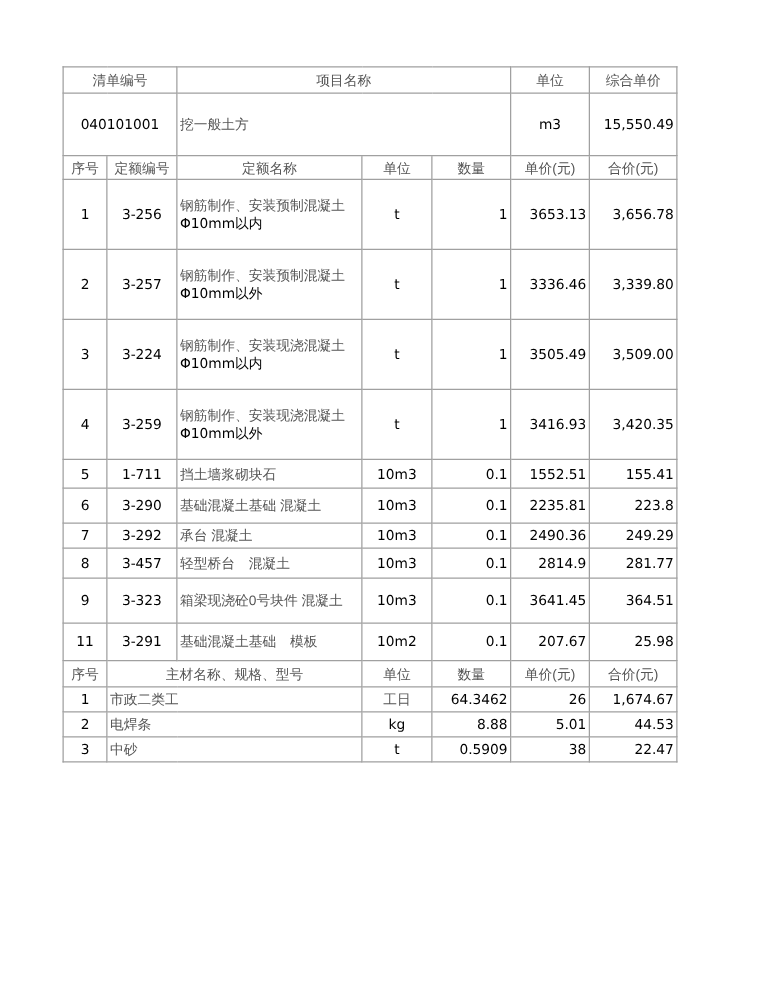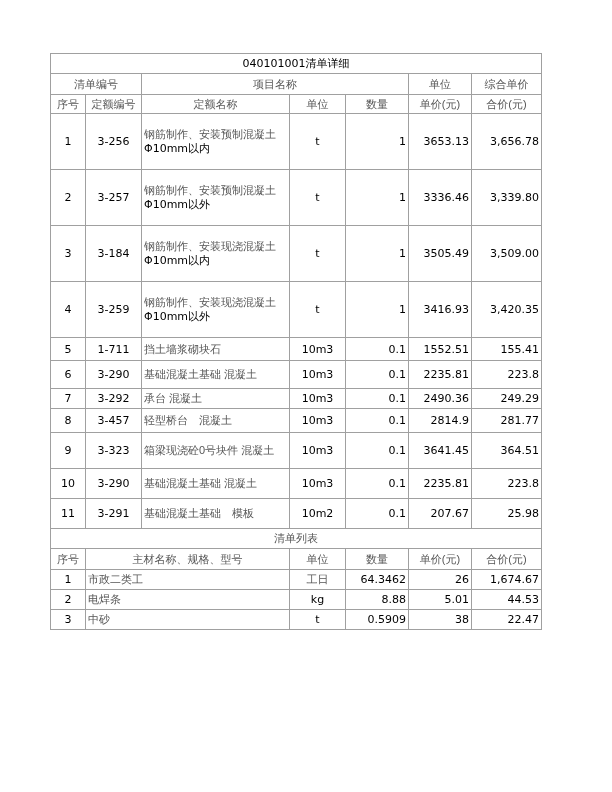--- a/index.html
+++ b/index.html
@@ -19,28 +19,31 @@
   <colgroup>
     <col style="width:35px">
       <col style="width:56px">
       <col style="width:148px">
       <col style="width:56px">
       <col style="width:63px">
       <col style="width:63px">
       <col style="width:70px">
   </colgroup>
   <tbody>
-      <tr style="height:20px">
-    <td colspan="7" class="c"><span>040101001清单详细</span></td>
-  </tr>
   <tr style="height:21px">
     <td colspan="2" class="c cn">清单编号</td>
     <td colspan="3" class="c cn">项目名称</td>
     <td class="c cn">单位</td>
     <td class="c cn">综合单价</td>
+  </tr>
+  <tr style="height:50px">
+    <td colspan="2" class="c">040101001</td>
+    <td colspan="3" class="l cn">挖一般土方</td>
+    <td class="c">m3</td>
+    <td class="r">15,550.49</td>
   </tr>
   <tr style="height:19px">
     <td class="c cn">序号</td>
     <td class="c cn">定额编号</td>
     <td class="c cn">定额名称</td>
     <td class="c cn">单位</td>
     <td class="c cn">数量</td>
     <td class="c cn">单价(元)</td>
     <td class="c cn">合价(元)</td>
   </tr>
@@ -58,21 +61,21 @@
     <td class="c">2</td>
     <td class="c">3-257</td>
     <td class="l name"><span class="cn">钢筋制作、安装预制混凝土</span><br><span>Φ10mm以外</span></td>
     <td class="c">t</td>
     <td class="r">1</td>
     <td class="r">3336.46</td>
     <td class="r">3,339.80</td>
   </tr>
   <tr style="height:56px">
     <td class="c">3</td>
-    <td class="c">3-184</td>
+    <td class="c">3-224</td>
     <td class="l name"><span class="cn">钢筋制作、安装现浇混凝土</span><br><span>Φ10mm以内</span></td>
     <td class="c">t</td>
     <td class="r">1</td>
     <td class="r">3505.49</td>
     <td class="r">3,509.00</td>
   </tr>
   <tr style="height:56px">
     <td class="c">4</td>
     <td class="c">3-259</td>
     <td class="l name"><span class="cn">钢筋制作、安装现浇混凝土</span><br><span>Φ10mm以外</span></td>
@@ -121,41 +124,29 @@
   <tr style="height:36px">
     <td class="c">9</td>
     <td class="c">3-323</td>
     <td class="l cn">箱梁现浇砼0号块件 混凝土</td>
     <td class="c">10m3</td>
     <td class="r">0.1</td>
     <td class="r">3641.45</td>
     <td class="r">364.51</td>
   </tr>
   <tr style="height:30px">
-    <td class="c">10</td>
-    <td class="c">3-290</td>
-    <td class="l cn">基础混凝土基础 混凝土</td>
-    <td class="c">10m3</td>
-    <td class="r">0.1</td>
-    <td class="r">2235.81</td>
-    <td class="r">223.8</td>
-  </tr>
-  <tr style="height:30px">
     <td class="c">11</td>
     <td class="c">3-291</td>
     <td class="l cn">基础混凝土基础　模板</td>
     <td class="c">10m2</td>
     <td class="r">0.1</td>
     <td class="r">207.67</td>
     <td class="r">25.98</td>
   </tr>
 
-  <tr style="height:20px">
-    <td colspan="7" class="c cn">清单列表</td>
-  </tr>
   <tr style="height:21px">
     <td class="c cn">序号</td>
     <td colspan="2" class="c cn">主材名称、规格、型号</td>
     <td class="c cn">单位</td>
     <td class="c cn">数量</td>
     <td class="c cn">单价(元)</td>
     <td class="c cn">合价(元)</td>
   </tr>
   <tr style="height:20px">
     <td class="c">1</td>

